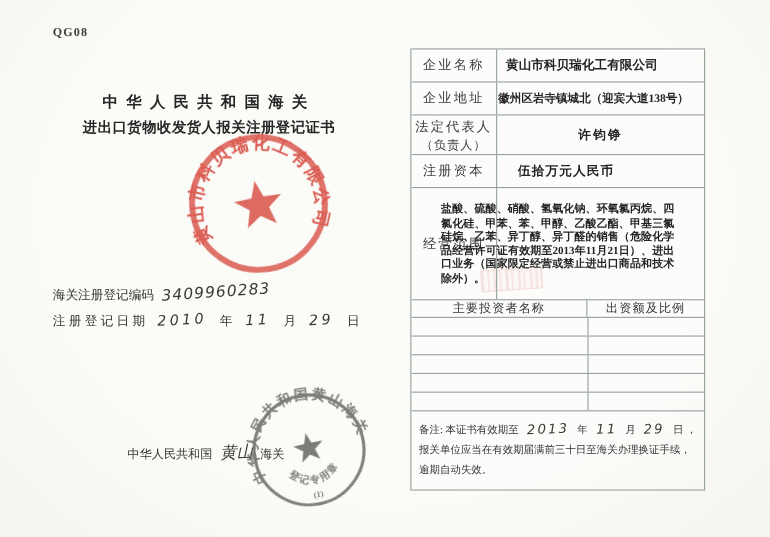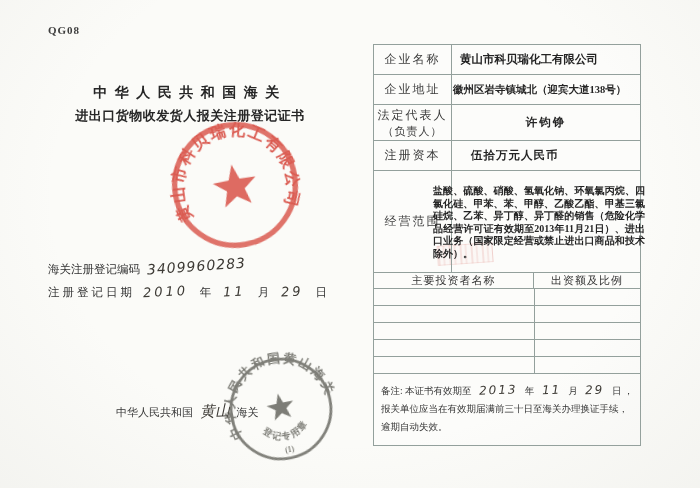--- a/index.html
+++ b/index.html
@@ -90,21 +90,20 @@
   }
   .row-name{ height:30px; }   .row-name .tvalue{ font-size:11.5px; padding-left:8px; }
   .row-addr{ height:30px; }   .row-addr .tvalue{ font-size:10.5px; padding-left:1px; white-space:nowrap;}
   .row-rep{  height:36px; }   .row-rep .tvalue{ font-size:11.5px; justify-content:center; letter-spacing:2px;}
   .row-cap{  height:30px; }   .row-cap .tvalue{ font-size:11.5px; padding-left:19px; letter-spacing:1px;}
   .row-scope{ height:102px; }
   .scope-text{
     position:absolute; left:27px; top:14px; width:212px; z-index:2;
     font-size:10px; line-height:12.5px; font-weight:bold; color:#242424;
     text-align:justify;
-    margin-left:32px;
   }
   .row-inv-head{ height:16px; }
   .inv-cell{
     display:flex; align-items:center; justify-content:center;
     font-size:11px; letter-spacing:1px; color:#333; box-sizing:border-box;
   }
   .inv-c1{ width:160px; border-right:1px solid #93a09c; }
   .inv-c2{ flex:1; }
   .irow{ display:flex; height:17px; border-bottom:1px solid #93a09c; box-sizing:border-box;}
   .row-remarks{ height:71px; border-bottom:none; display:block;

